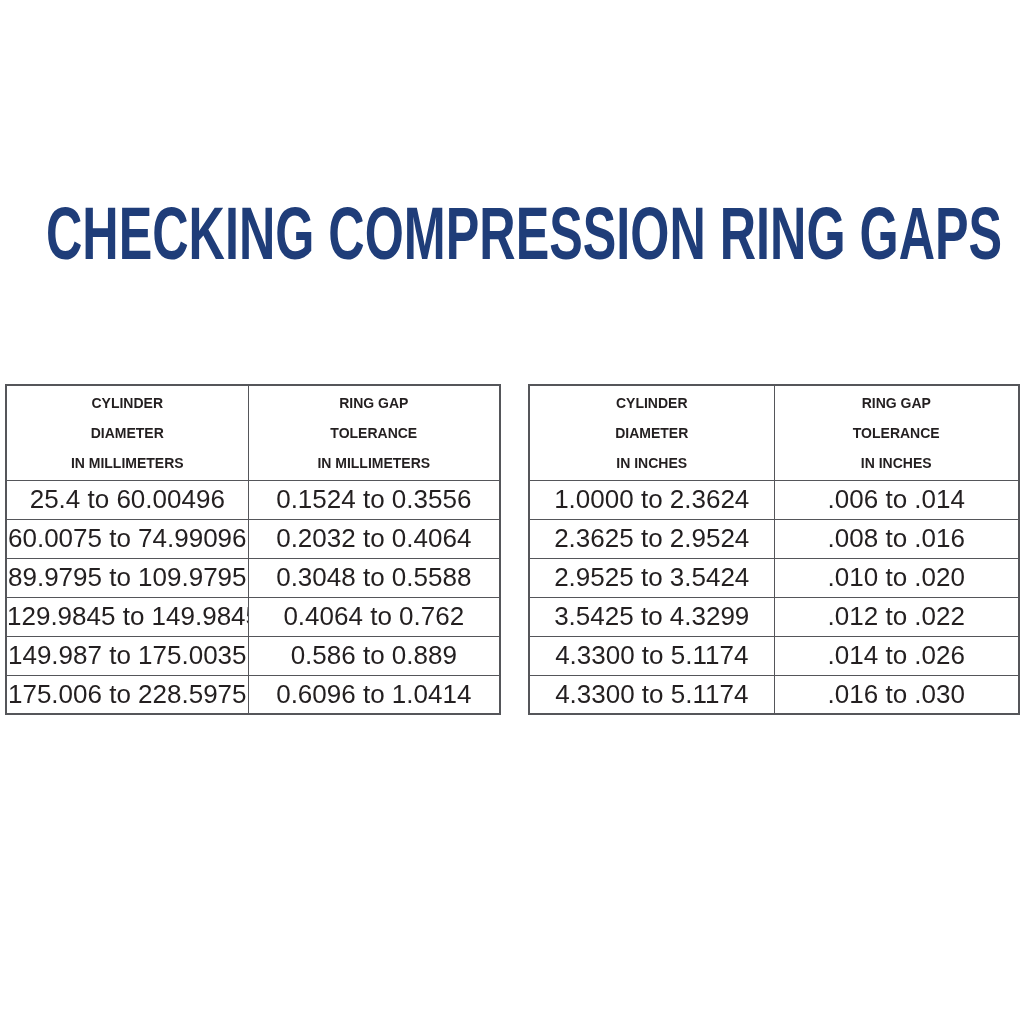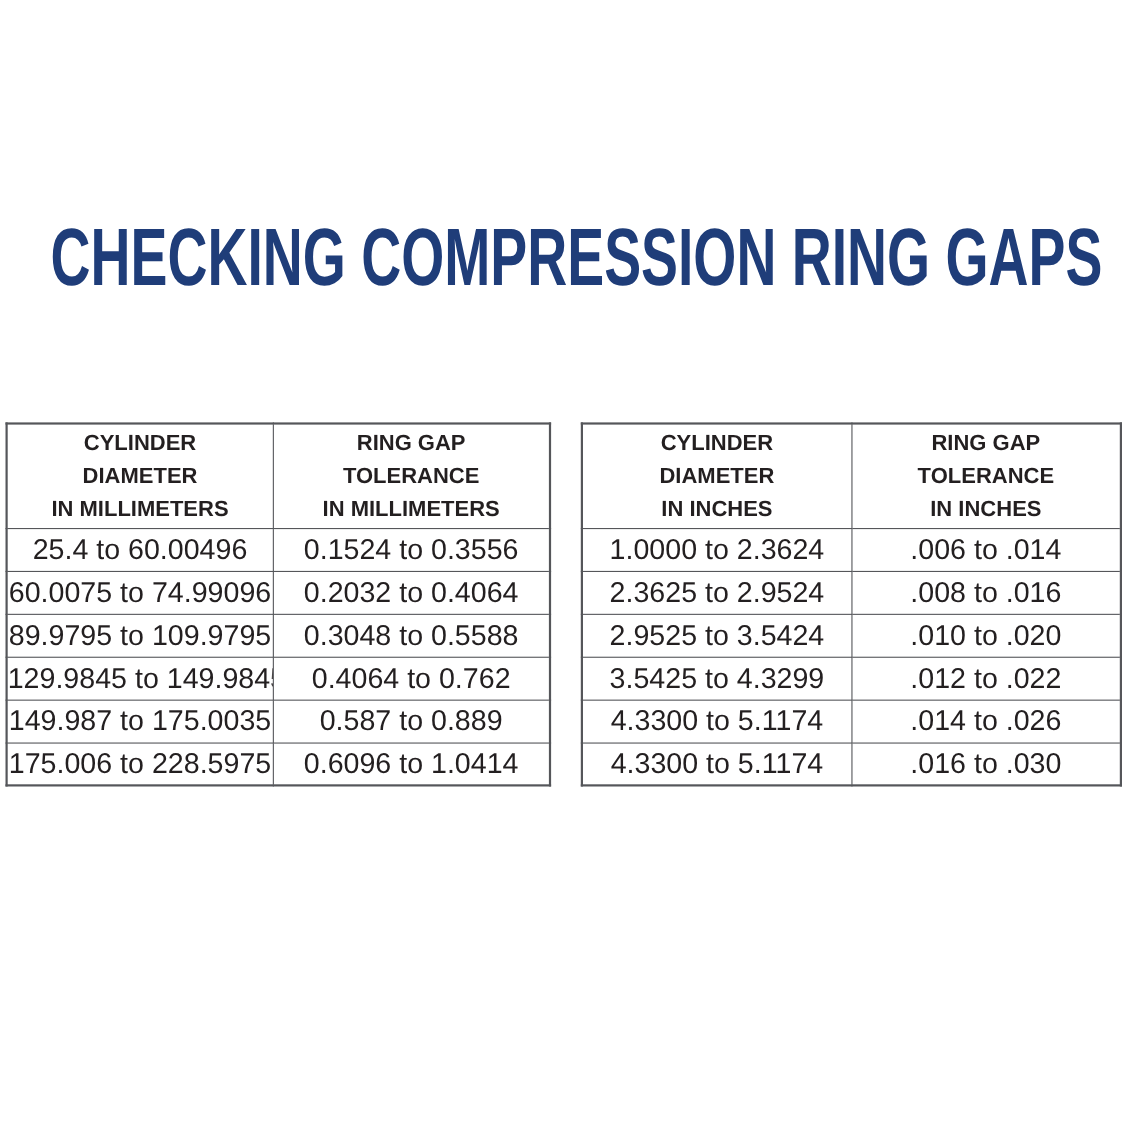--- a/index.html
+++ b/index.html
@@ -64,21 +64,21 @@
   .spec-table.in { left: 528px; width: 492px; }
   .spec-table th, .spec-table td {
     border: 1.5px solid var(--table-border);
     text-align: center;
     vertical-align: middle;
     color: var(--table-text);
     overflow: hidden;
   }
   .spec-table th {
     height: 95px;
-    font-size: 20px;
+    font-size: 14px;
     font-weight: 700;
     line-height: 30px;
     white-space: pre-line;
   }
   .spec-table td {
     height: 39px;
     font-size: 26px;
     font-weight: 400;
     white-space: nowrap;
   }
@@ -120,21 +120,21 @@
       <tr>
         <td>89.9795 to 109.9795</td>
         <td>0.3048 to 0.5588</td>
       </tr>
       <tr>
         <td>129.9845 to 149.9845</td>
         <td>0.4064 to 0.762</td>
       </tr>
       <tr>
         <td>149.987 to 175.0035</td>
-        <td>0.587 to 0.889</td>
+        <td>0.586 to 0.889</td>
       </tr>
       <tr>
         <td>175.006 to 228.5975</td>
         <td>0.6096 to 1.0414</td>
       </tr>
     </tbody>
   </table>
 
   <table class="spec-table in">
     <colgroup>

